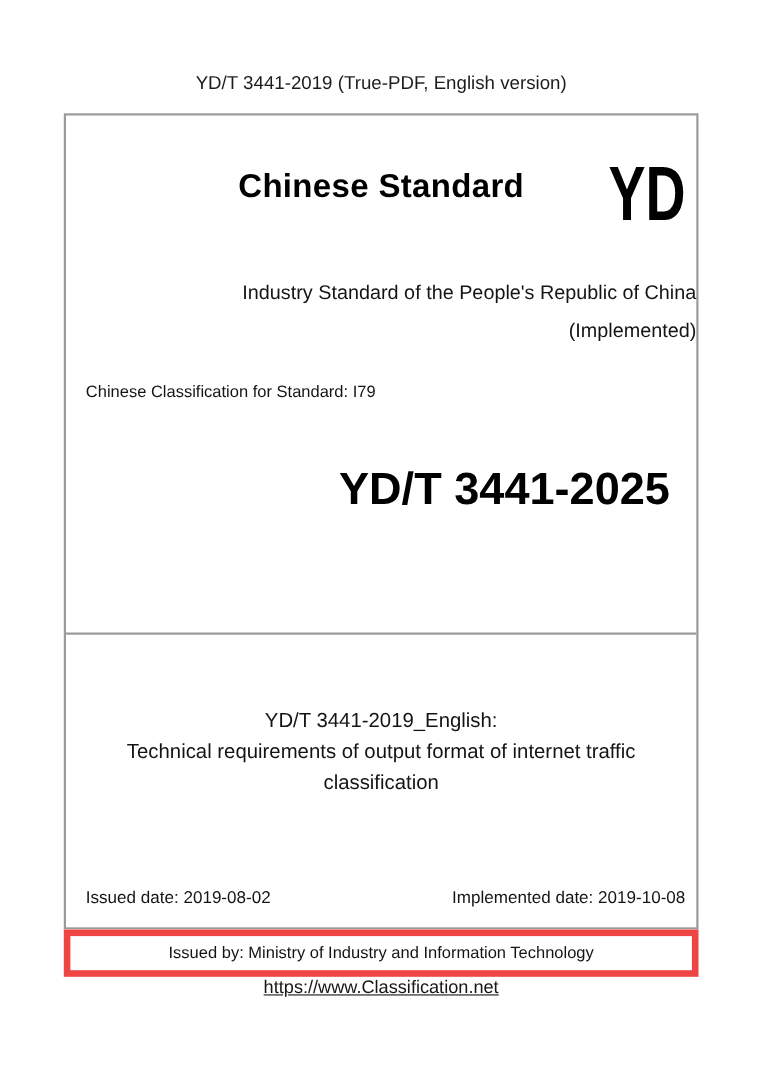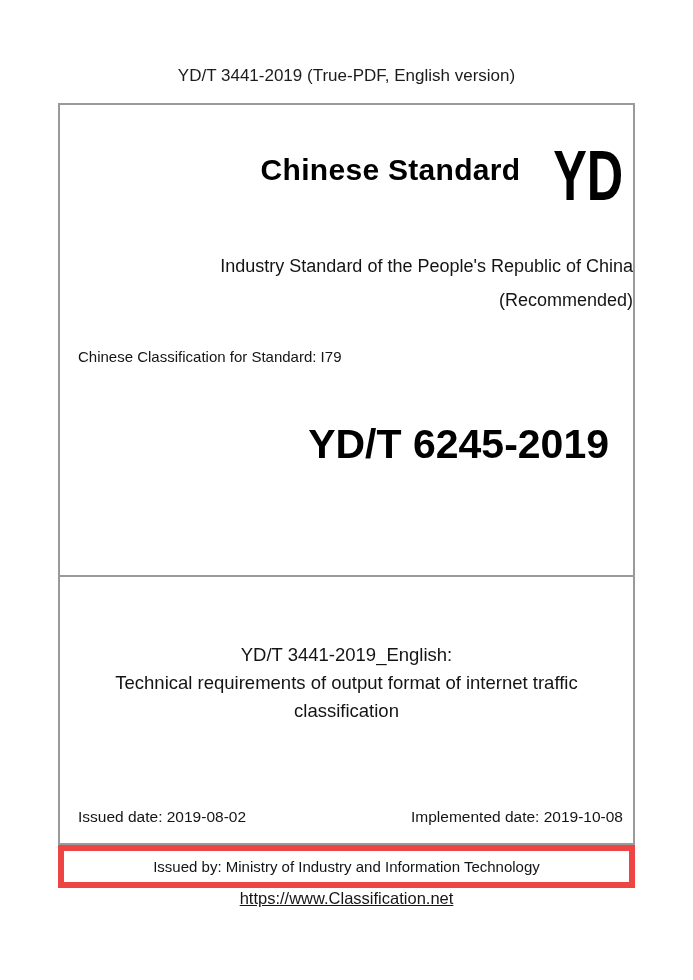--- a/index.html
+++ b/index.html
@@ -39,21 +39,20 @@
   .cover-title {
     position: absolute;
     top: 48px;
     left: 0;
     width: 100%;
     text-align: center;
     font-size: 30px;
     font-weight: bold;
     color: #000000;
     letter-spacing: 0.3px;
-    padding-left: 44px;
   }
   .yd-logo {
     position: absolute;
     top: 36px;
     right: 10px;
     font-size: 70px;
     font-weight: bold;
     line-height: 1;
     color: #000000;
     transform: scaleX(0.72);
@@ -158,26 +157,26 @@
   <div class="header-note">YD/T 3441-2019 (True-PDF, English version)</div>
 
   <div class="main-box">
 
     <div class="cover-title">Chinese Standard</div>
 
     <div class="yd-logo">YD</div>
 
     <div class="intro">
       <div>Industry Standard of the People's Republic of China</div>
-      <div>(Recommended)</div>
+      <div>(Implemented)</div>
     </div>
 
     <div class="classification">Chinese Classification for Standard: I79</div>
 
-    <div class="std-number">YD/T 6245-2019</div>
+    <div class="std-number">YD/T 3441-2025</div>
 
     <div class="divider"></div>
 
     <div class="english-title">
       <div>YD/T 3441-2019_English:</div>
       <div>Technical requirements of output format of internet traffic</div>
       <div>classification</div>
     </div>
 
     <div class="dates-row">

